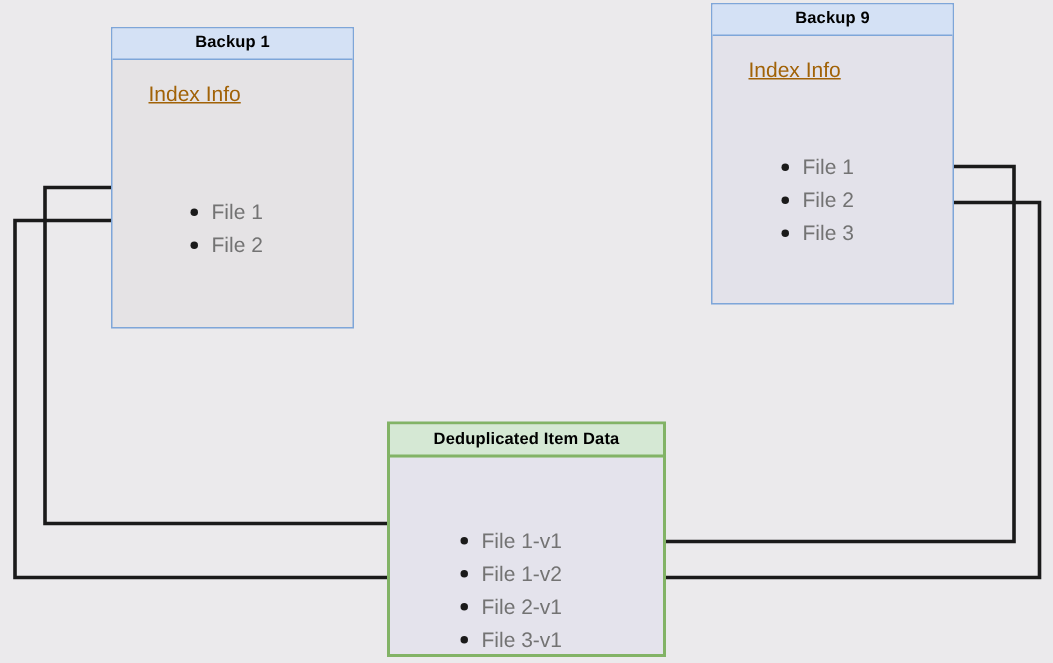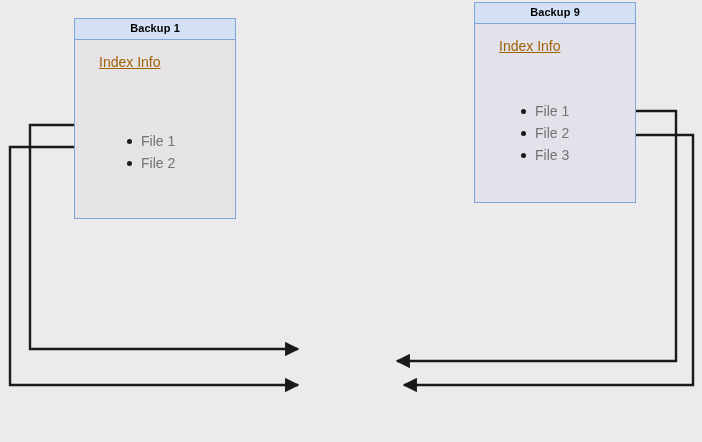--- a/index.html
+++ b/index.html
@@ -155,14 +155,25 @@
     <div class="body" style="height:178px;">
       <span class="index-label" style="left:24px; top:14px;">Index Info</span>
       <ul class="file-list" style="left:44px; top:76px;">
         <li>File 1</li>
         <li>File 2</li>
         <li>File 3</li>
       </ul>
     </div>
   </div>
 
+  <div class="box green" id="dedup-store" style="left:258px; top:281px; width:186px; height:157px;">
+    <div class="hdr">Deduplicated Item Data</div>
+    <div class="body" style="height:131px;">
+      <ul class="file-list" style="left:45px; top:44px;">
+        <li>File 1-v1</li>
+        <li>File 1-v2</li>
+        <li>File 2-v1</li>
+        <li>File 3-v1</li>
+      </ul>
+    </div>
+  </div>
 
 </div>
 
 </body></html>

